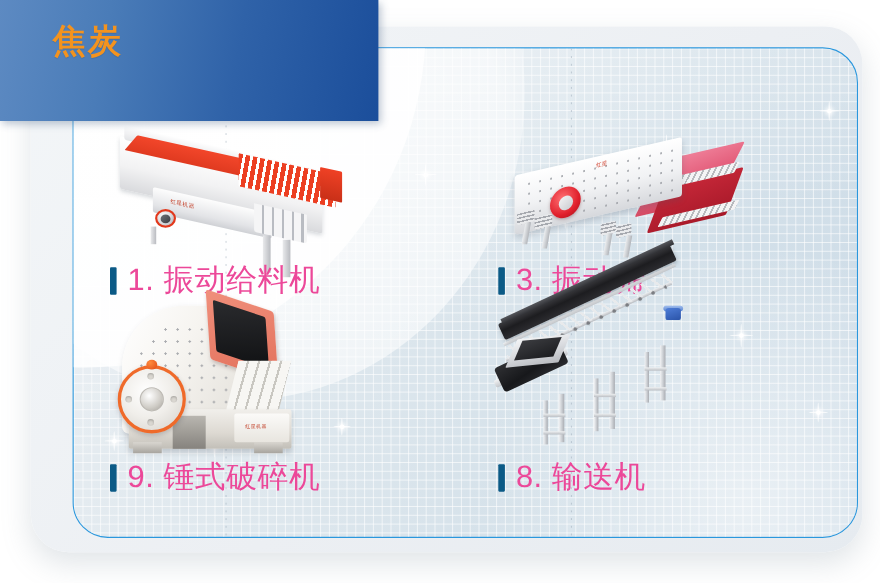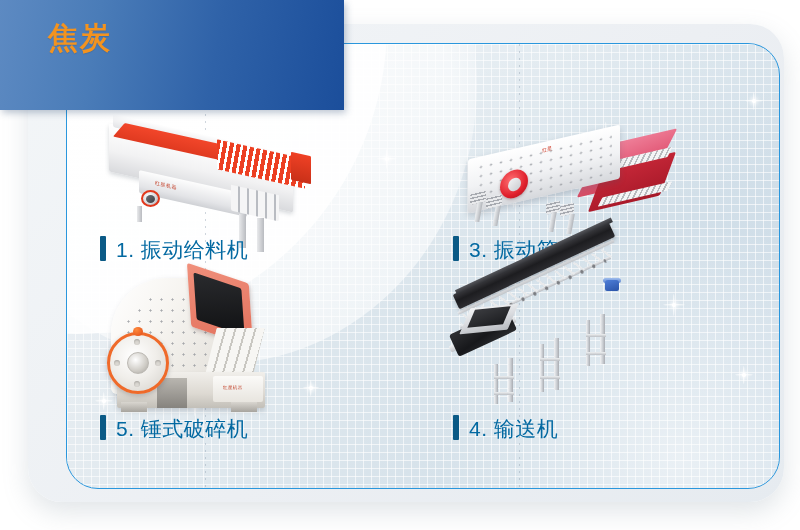--- a/index.html
+++ b/index.html
@@ -111,22 +111,22 @@
     font-size: 24px; font-weight: bold; color: #ffffff;
     letter-spacing: 1px; line-height: 1.1;
     text-shadow: 0 1px 1px rgba(0,0,0,0.10);
   }
 
   
   .item { position: absolute; }
   .item-art { position: absolute; }
   .item-label {
     position: absolute;
-    display: flex; 
-    font-size: 21px; color: #0369a1;
+    display: flex; align-items: center;
+    font-size: 28px; color: #ec4899;
     letter-spacing: 0.5px;
     white-space: nowrap;
   }
   .item-label .bar {
     display: inline-block;
     width: 6px; height: 25px;
     background: #0b5a86;
     margin-right: 10px;
     border-radius: 1px;
     flex: none;
@@ -630,21 +630,21 @@
       <div class="cr-wheel-dot d2"></div>
       <div class="cr-wheel-dot d3"></div>
       <div class="cr-wheel-dot d4"></div>
       <div class="cr-wheel-hub"></div>
       <div class="cr-orange-cap"></div>
       <div class="cr-foot f1"></div>
       <div class="cr-foot f2"></div>
     </div>
     <div class="item-label">
       <span class="bar"></span>
-      <span>5. 锤式破碎机</span>
+      <span>9. 锤式破碎机</span>
     </div>
   </div>
 
   <div class="item" id="item3">
     <div class="item-art screen">
       <div class="sc-deck"></div>
       <div class="sc-deck2"></div>
       <div class="sc-deck-rail"></div>
       <div class="sc-deck-rail2"></div>
       <div class="sc-frame"></div>
@@ -689,21 +689,21 @@
       <div class="cv-belt-top"></div>
       <div class="cv-tail-frame"></div>
       <div class="cv-tail"></div>
       <div class="cv-hopper"></div>
       <div class="cv-hopper-dark"></div>
       <div class="cv-motor-cap"></div>
       <div class="cv-motor"></div>
     </div>
     <div class="item-label">
       <span class="bar"></span>
-      <span>4. 输送机</span>
+      <span>8. 输送机</span>
     </div>
   </div>
 
   <div class="banner">
     <div class="banner-inner">
       <div class="banner-title">焦炭</div>
     </div>
   </div>
 
 </div>

